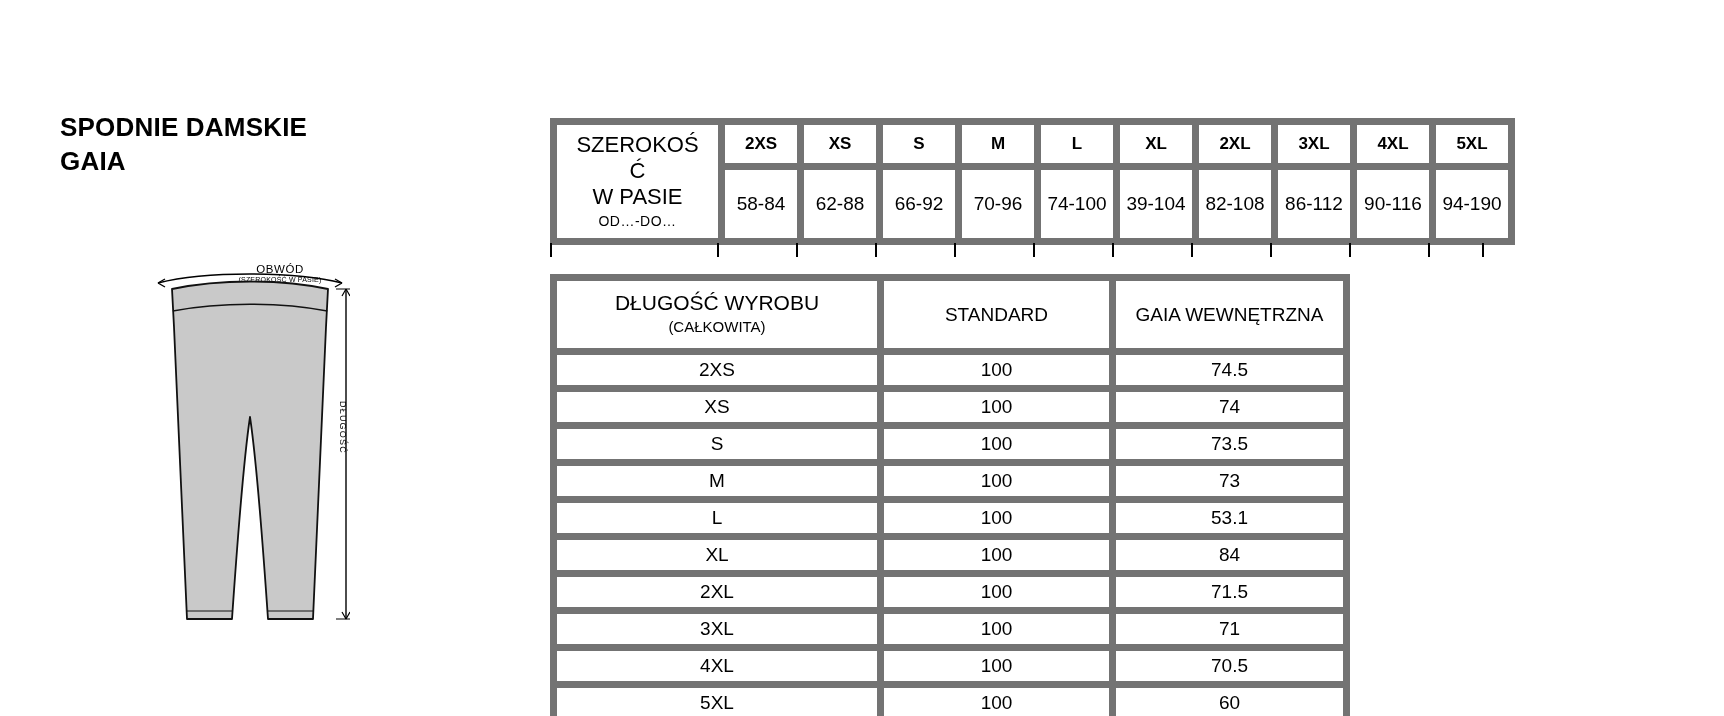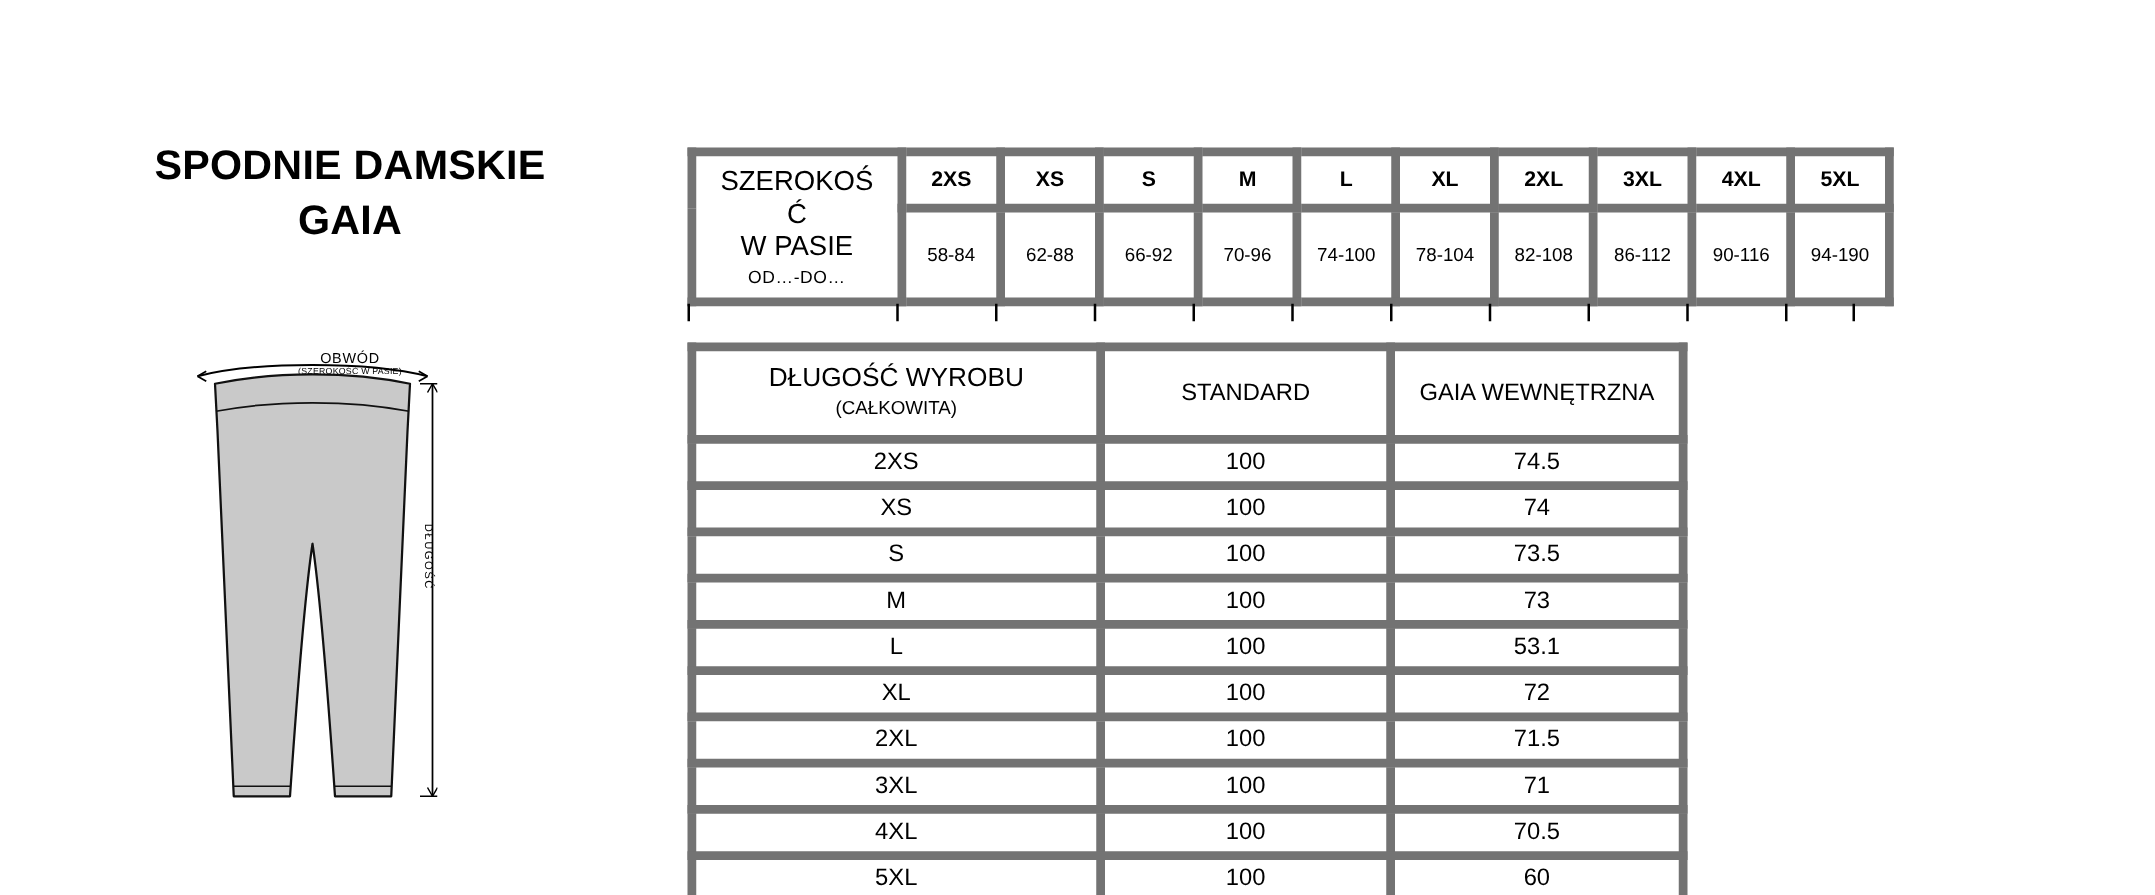--- a/index.html
+++ b/index.html
@@ -18,22 +18,21 @@
 
   
   #left-panel {
     position: absolute;
     left: 60px;
     top: 110px;
     width: 440px;
     height: 560px;
   }
   #product-title {
-    text-align: center;
-    font-size: 33px;
+    font-size: 26px;
     font-weight: bold;
     line-height: 1.32;
     letter-spacing: 0.2px;
     width: 440px;
     margin: 0;
     padding: 0;
   }
   #figure-wrap {
     position: relative;
     margin-top: 72px;
@@ -108,21 +107,21 @@
     display: block;
     margin-top: 3px;
     letter-spacing: 0.5px;
   }
   #width-table td.size-head {
     font-size: 17px;
     font-weight: bold;
     height: 38px;
   }
   #width-table td.size-val {
-    font-size: 15px;
+    font-size: 19px;
     height: 68px;
   }
 
   
   #length-table {
     left: 550px;
     top: 274px;
     width: 793px;
   }
   #length-table col.c-a { width: 327px; }
@@ -244,21 +243,21 @@
       <td class="size-head">3XL</td>
       <td class="size-head">4XL</td>
       <td class="size-head">5XL</td>
     </tr>
     <tr>
       <td class="size-val">58-84</td>
       <td class="size-val">62-88</td>
       <td class="size-val">66-92</td>
       <td class="size-val">70-96</td>
       <td class="size-val">74-100</td>
-      <td class="size-val">78-104</td>
+      <td class="size-val">39-104</td>
       <td class="size-val">82-108</td>
       <td class="size-val">86-112</td>
       <td class="size-val">90-116</td>
       <td class="size-val">94-190</td>
     </tr>
   </tbody>
 </table>
 
 <div id="connectors">
   <div class="tick" style="left:0px;"></div>
@@ -312,21 +311,21 @@
       <td class="lt-cell">73</td>
     </tr>
     <tr>
       <td class="lt-cell">L</td>
       <td class="lt-cell">100</td>
       <td class="lt-cell">53.1</td>
     </tr>
     <tr>
       <td class="lt-cell">XL</td>
       <td class="lt-cell">100</td>
-      <td class="lt-cell">72</td>
+      <td class="lt-cell">84</td>
     </tr>
     <tr>
       <td class="lt-cell">2XL</td>
       <td class="lt-cell">100</td>
       <td class="lt-cell">71.5</td>
     </tr>
     <tr>
       <td class="lt-cell">3XL</td>
       <td class="lt-cell">100</td>
       <td class="lt-cell">71</td>

